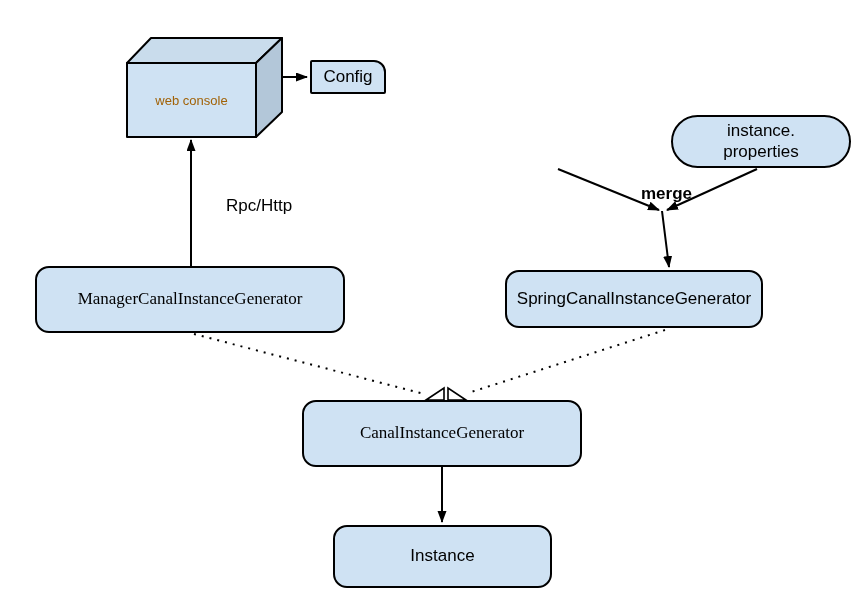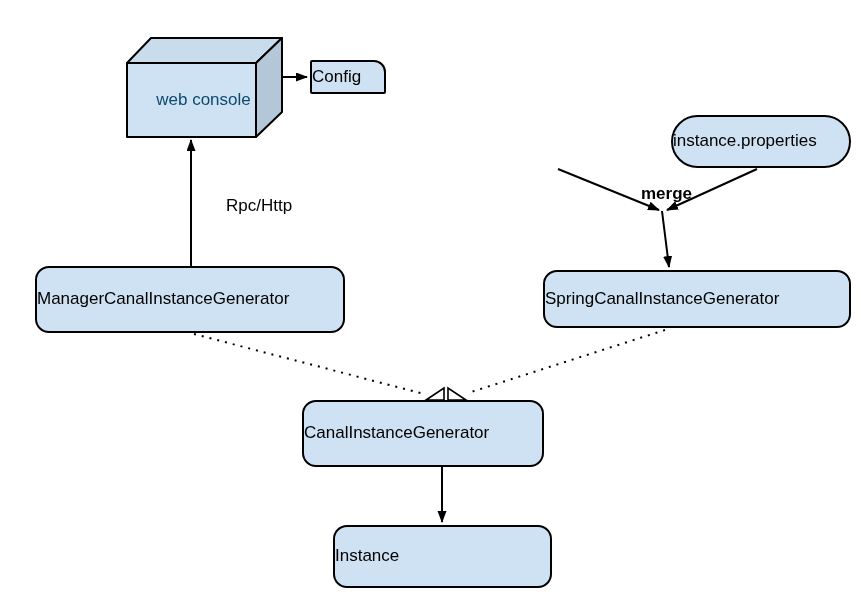--- a/index.html
+++ b/index.html
@@ -19,38 +19,38 @@
   .edge.dotted{stroke-dasharray:2 6;}
   .cube-front{fill:var(--node-fill,#cfe2f3);stroke:var(--node-stroke,#000);stroke-width:2;stroke-linejoin:round;}
   .cube-top{fill:var(--cube-top-fill,#c9dcec);stroke:var(--node-stroke,#000);stroke-width:2;stroke-linejoin:round;}
   .cube-side{fill:var(--cube-side-fill,#b3c7d9);stroke:var(--node-stroke,#000);stroke-width:2;stroke-linejoin:round;}
   .tri{fill:#ffffff;stroke:var(--node-stroke,#000);stroke-width:1.6;stroke-linejoin:miter;}
   .node{
     position:absolute;
     background:var(--node-fill,#cfe2f3);
     border:2px solid var(--node-stroke,#000);
     border-radius:14px;
-    display:flex;align-items:center;justify-content:flex-start;
+    display:flex;align-items:center;justify-content:center;
     text-align:center;
     font-size:17px;color:#000;
     box-sizing:border-box;
     line-height:1.18;
   }
   .node.config{border-radius:2px 12px 2px 2px;}
   .node.pill{border-radius:27px;}
   .floating-label{
     position:absolute;
     font-size:17px;color:#000;
     white-space:nowrap;
   }
   .cube-label{
     position:absolute;
     display:flex;align-items:center;justify-content:center;
-    font-size:17px;color:#0c4a6e;
-    background:transparent;border:none;margin-left:12px;
+    font-size:13px;color:#a16207;
+    background:transparent;border:none;
   }
 </style>
 </head>
 <body>
 
 <div class="canvas">
 
   <svg class="svg-layer" viewBox="0 0 865 603" xmlns="http://www.w3.org/2000/svg">
     <defs>
       <marker id="arw" markerUnits="userSpaceOnUse" markerWidth="14" markerHeight="11" refX="11" refY="4.5" orient="auto">
@@ -83,34 +83,34 @@
     <line class="edge" x1="442" y1="467" x2="442" y2="522" marker-end="url(#arw)"></line>
   </svg>
 
   <div class="cube-label" style="left:127px;top:63px;width:129px;height:74px;">web console</div>
 
   <div class="node config" style="left:310px;top:60px;width:76px;height:34px;">
     <span>Config</span>
   </div>
 
 
-  <div class="node pill" style="left:671px;top:115px;width:180px;height:53px;flex-direction:row;">
+  <div class="node pill" style="left:671px;top:115px;width:180px;height:53px;flex-direction:column;">
     <span>instance.</span>
     <span>properties</span>
   </div>
 
-  <div class="node" style="left:35px;top:266px;width:310px;height:67px;">
+  <div class="node" style="left:35px;top:266px;width:310px;height:67px;font-family:Liberation Serif, serif;">
     <span>ManagerCanalInstanceGenerator</span>
   </div>
 
-  <div class="node" style="left:543px;top:270px;width:308px;height:58px;">
+  <div class="node" style="left:505px;top:270px;width:258px;height:58px;">
     <span>SpringCanalInstanceGenerator</span>
   </div>
 
-  <div class="node" style="left:302px;top:400px;width:242px;height:67px;">
+  <div class="node" style="left:302px;top:400px;width:280px;height:67px;font-family:Liberation Serif, serif;">
     <span>CanalInstanceGenerator</span>
   </div>
 
   <div class="node" style="left:333px;top:525px;width:219px;height:63px;">
     <span>Instance</span>
   </div>
 
   <div class="floating-label" style="left:198px;top:196px;margin-left:28px;">Rpc/Http</div>
 
   <div class="floating-label" style="left:641px;top:184px;font-weight:bold;">merge</div>

